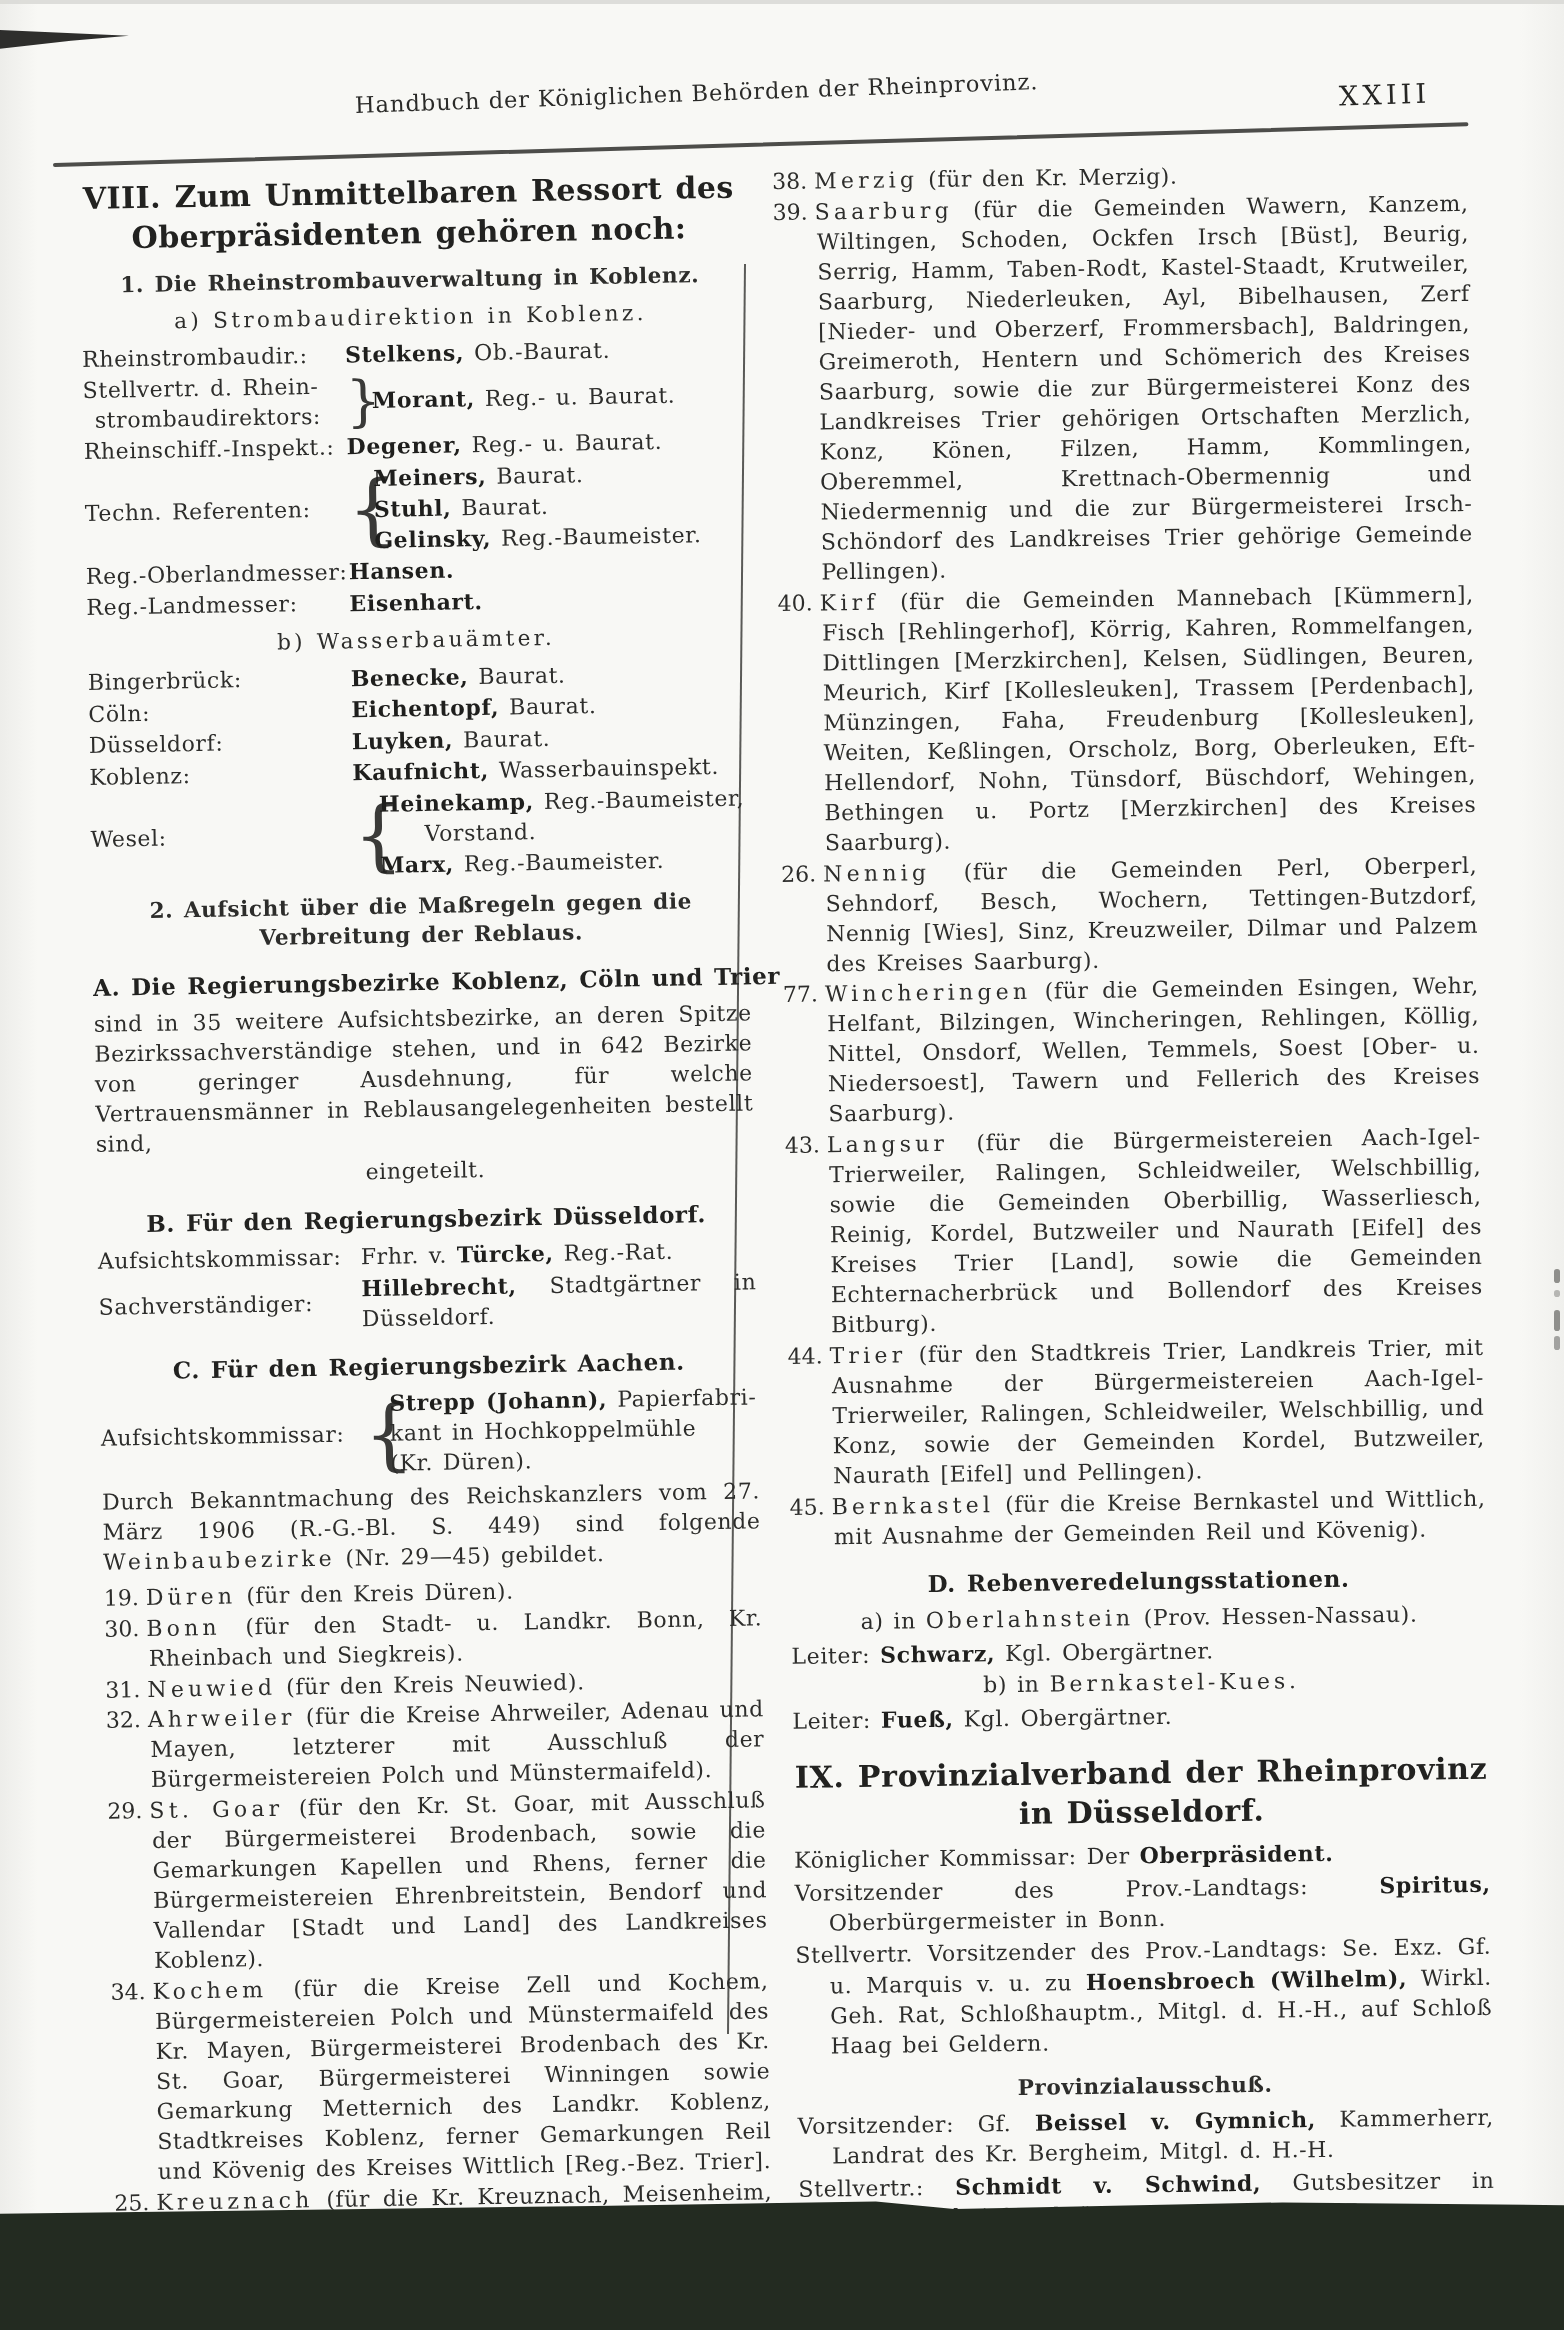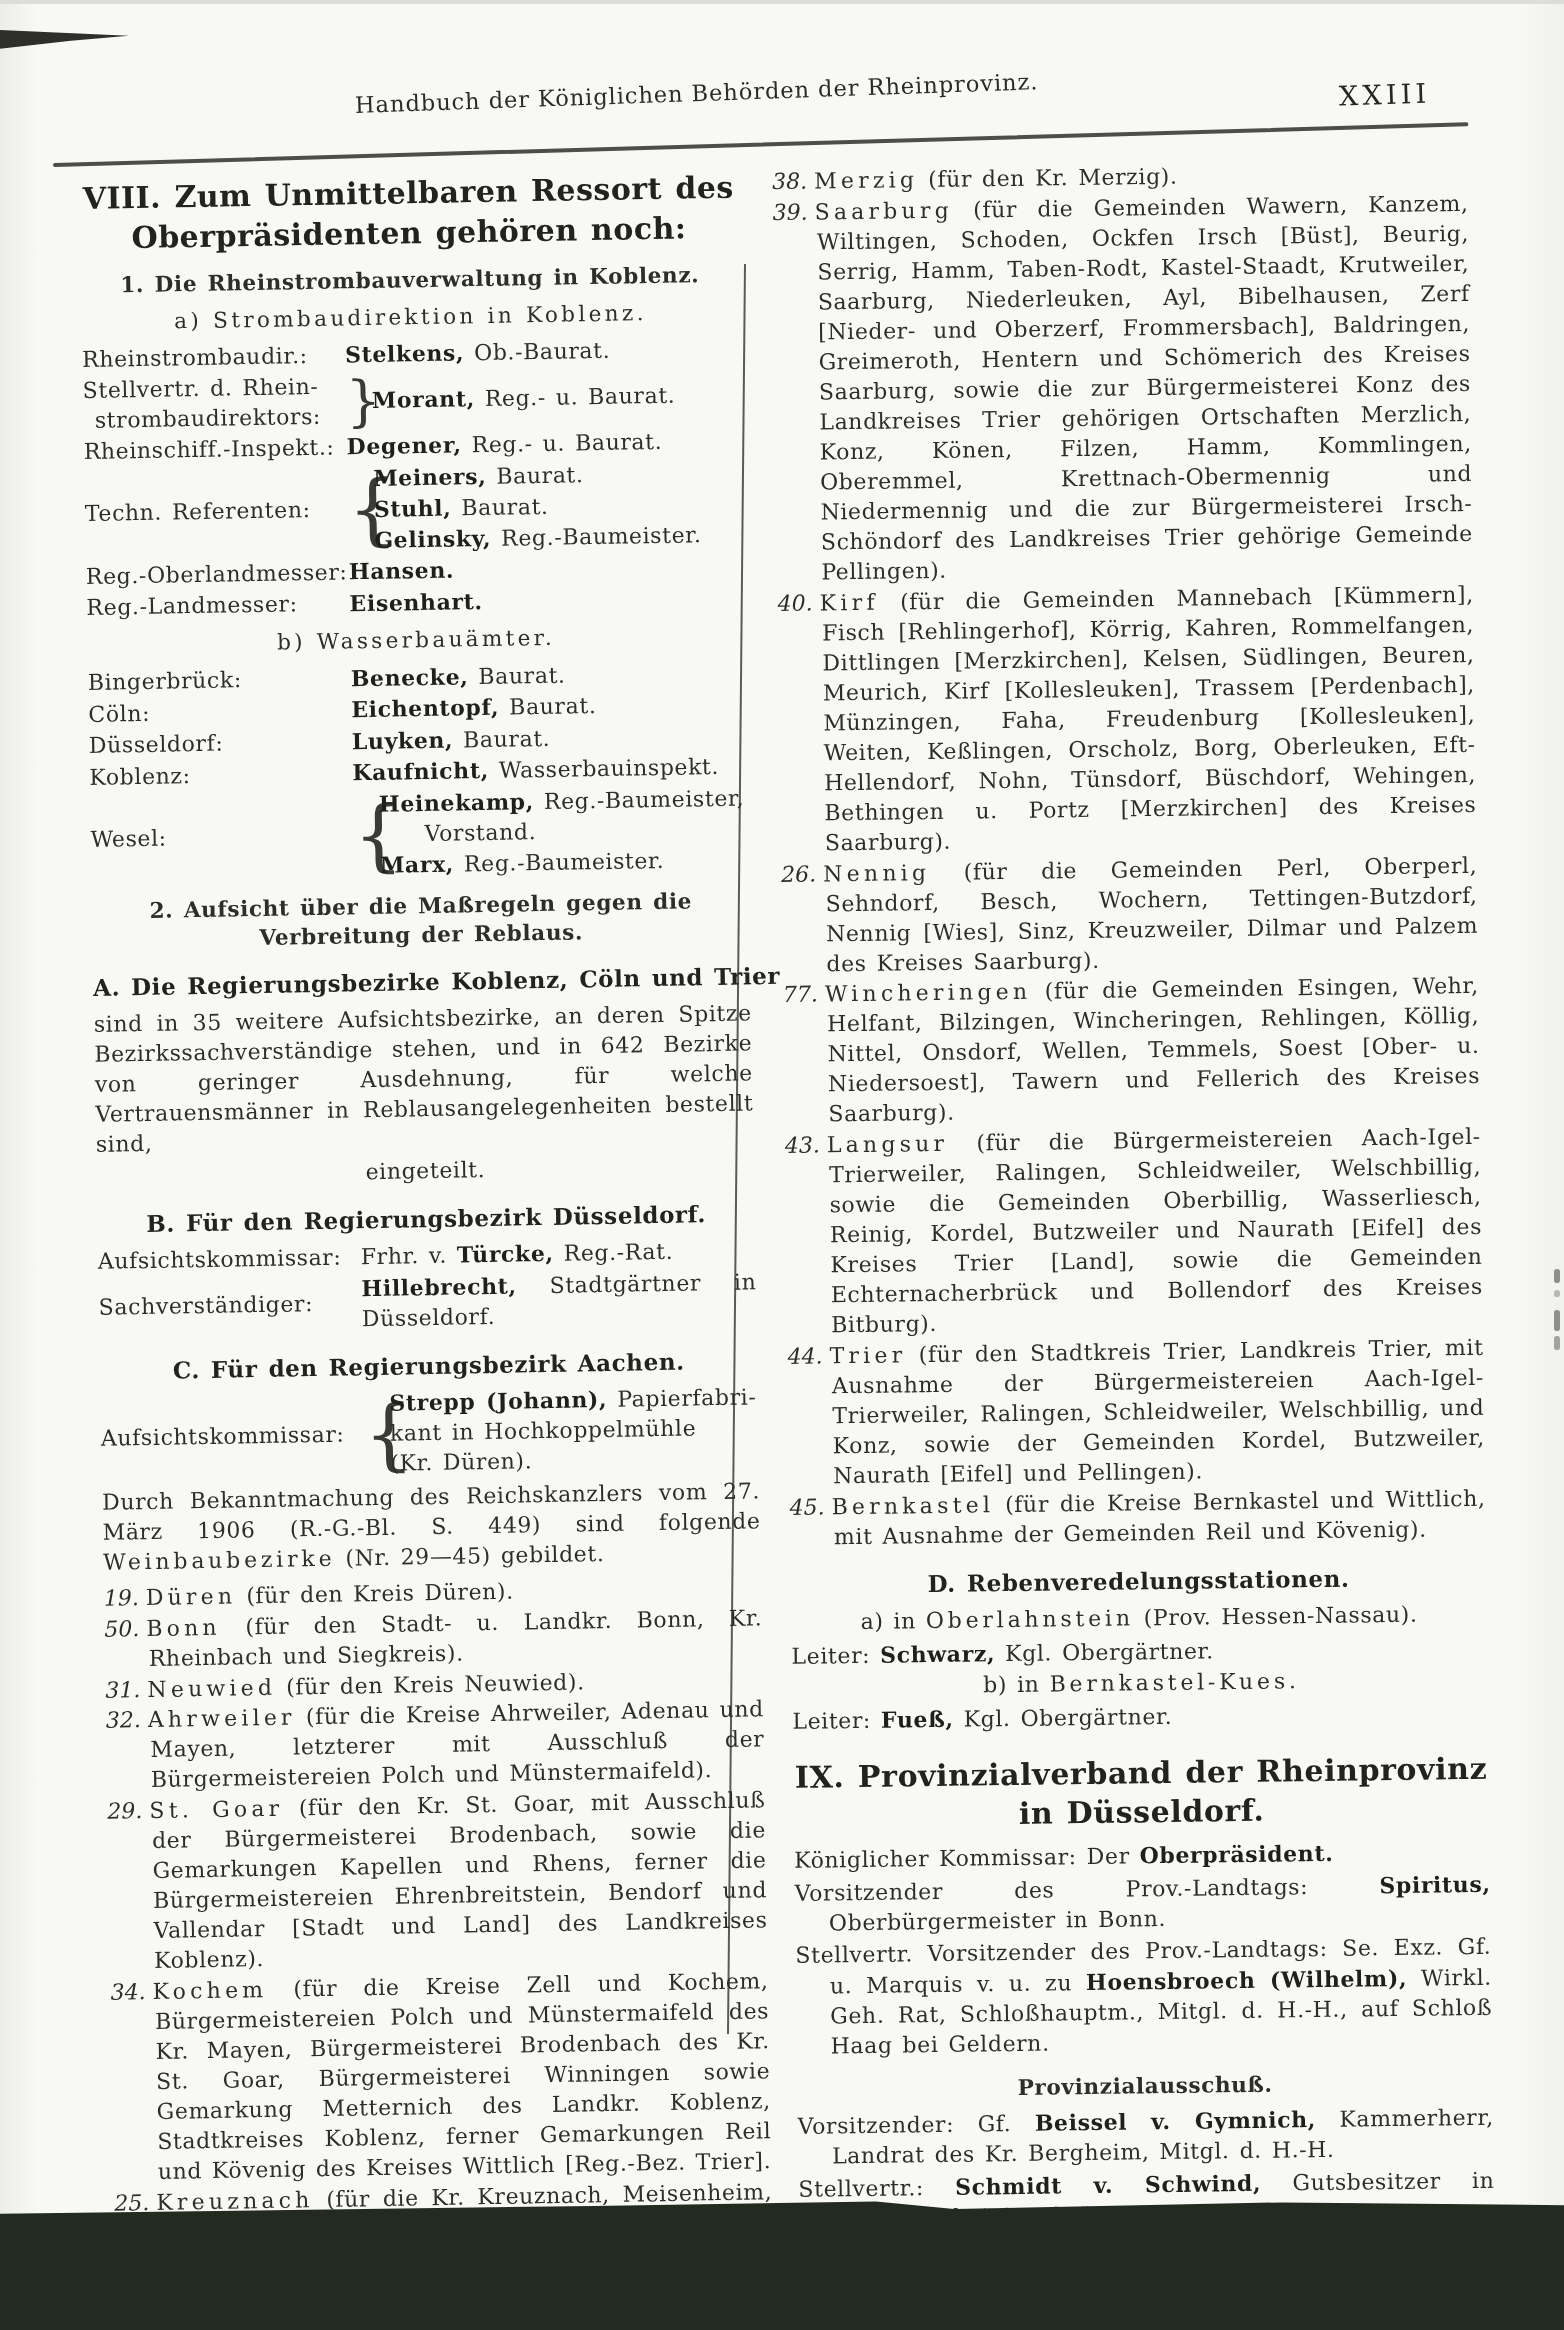--- a/index.html
+++ b/index.html
@@ -46,21 +46,21 @@
   .roles { margin:1.9px 0 3.8px; }
   .role { display:flex; align-items:center; margin:0.5px 0; }
   .rl { flex:none; width:263px; }
   .rbrace { flex:none; width:26px; text-align:center; font-weight:200; color:#3a3a38; }
   .rbrace.n2 { font-size:55px; }
   .rbrace.n3 { font-size:78px; }
   .rv { flex:1; }
 
   .districts { margin-top:5.6px; }
   .li { padding-left:44px; text-indent:-44px; margin:0.9px 0; }
-  .num { display:inline-block; width:42px; text-indent:0; letter-spacing:0;font-style:italic; }
+  .num { display:inline-block; width:42px; text-indent:0; letter-spacing:0; }
   .dname { letter-spacing:4.2px; }
   .sp { letter-spacing:3.8px; }
   b { color:#1f1f1d; }
 
   .speck { position:absolute; left:1554px; width:5.6px; border-radius:2.8px; background:#8f8f8c; }
   .bottom-band { position:absolute; left:0; top:2193px; width:100%; height:137px; background:#232b21;
     clip-path: polygon(0 20.7px, 38% 13px, 56% 8.5px, 61% 16px, 82% 9.4px, 100% 12.2px, 100% 100%, 0 100%); }
 </style>
 </head>
 <body>
@@ -161,21 +161,21 @@
           <div class="rv">
             <div><b>Strepp (Johann),</b> Papierfabri-</div>
             <div>kant in Hochkoppelmühle</div>
             <div>(Kr. Düren).</div>
           </div>
         </div>
       </div>
     <p class="just">Durch Bekanntmachung des Reichskanzlers vom 27. März 1906 (R.-G.-Bl. S. 449) sind folgende <span class="sp">Weinbaubezirke</span> (Nr. 29—45) gebildet.</p>
     <div class="districts">
         <div class="li"><span class="num">19.</span><span class="dname">Düren</span> <span>(für den Kreis Düren).</span></div>
-        <div class="li"><span class="num">50.</span><span class="dname">Bonn</span> <span>(für den Stadt- u. Landkr. Bonn, Kr. Rheinbach und Siegkreis).</span></div>
+        <div class="li"><span class="num">30.</span><span class="dname">Bonn</span> <span>(für den Stadt- u. Landkr. Bonn, Kr. Rheinbach und Siegkreis).</span></div>
         <div class="li"><span class="num">31.</span><span class="dname">Neuwied</span> <span>(für den Kreis Neuwied).</span></div>
         <div class="li"><span class="num">32.</span><span class="dname">Ahrweiler</span> <span>(für die Kreise Ahrweiler, Adenau und Mayen, letzterer mit Ausschluß der Bürgermeistereien Polch und Münstermaifeld).</span></div>
         <div class="li"><span class="num">29.</span><span class="dname">St. Goar</span> <span>(für den Kr. St. Goar, mit Ausschluß der Bürgermeisterei Brodenbach, sowie die Gemarkungen Kapellen und Rhens, ferner die Bürgermeistereien Ehrenbreitstein, Bendorf und Vallendar [Stadt und Land] des Landkreises Koblenz).</span></div>
         <div class="li"><span class="num">34.</span><span class="dname">Kochem</span> <span>(für die Kreise Zell und Kochem, Bürgermeistereien Polch und Münstermaifeld des Kr. Mayen, Bürgermeisterei Brodenbach des Kr. St. Goar, Bürgermeisterei Winningen sowie Gemarkung Metternich des Landkr. Koblenz, Stadtkreises Koblenz, ferner Gemarkungen Reil und Kövenig des Kreises Wittlich [Reg.-Bez. Trier].</span></div>
         <div class="li"><span class="num">25.</span><span class="dname">Kreuznach</span> <span>(für die Kr. Kreuznach, Meisenheim, Simmern und St. Wendel).</span></div>
         <div class="li"><span class="num">36.</span><span class="dname">Saarbrücken</span> <span>(für den Kreis Saarbrücken).</span></div>
         <div class="li"><span class="num">37.</span><span class="dname">Saarlouis</span> <span>(für den Kreis Saarlouis).</span></div>
       </div>
   </div>
 

